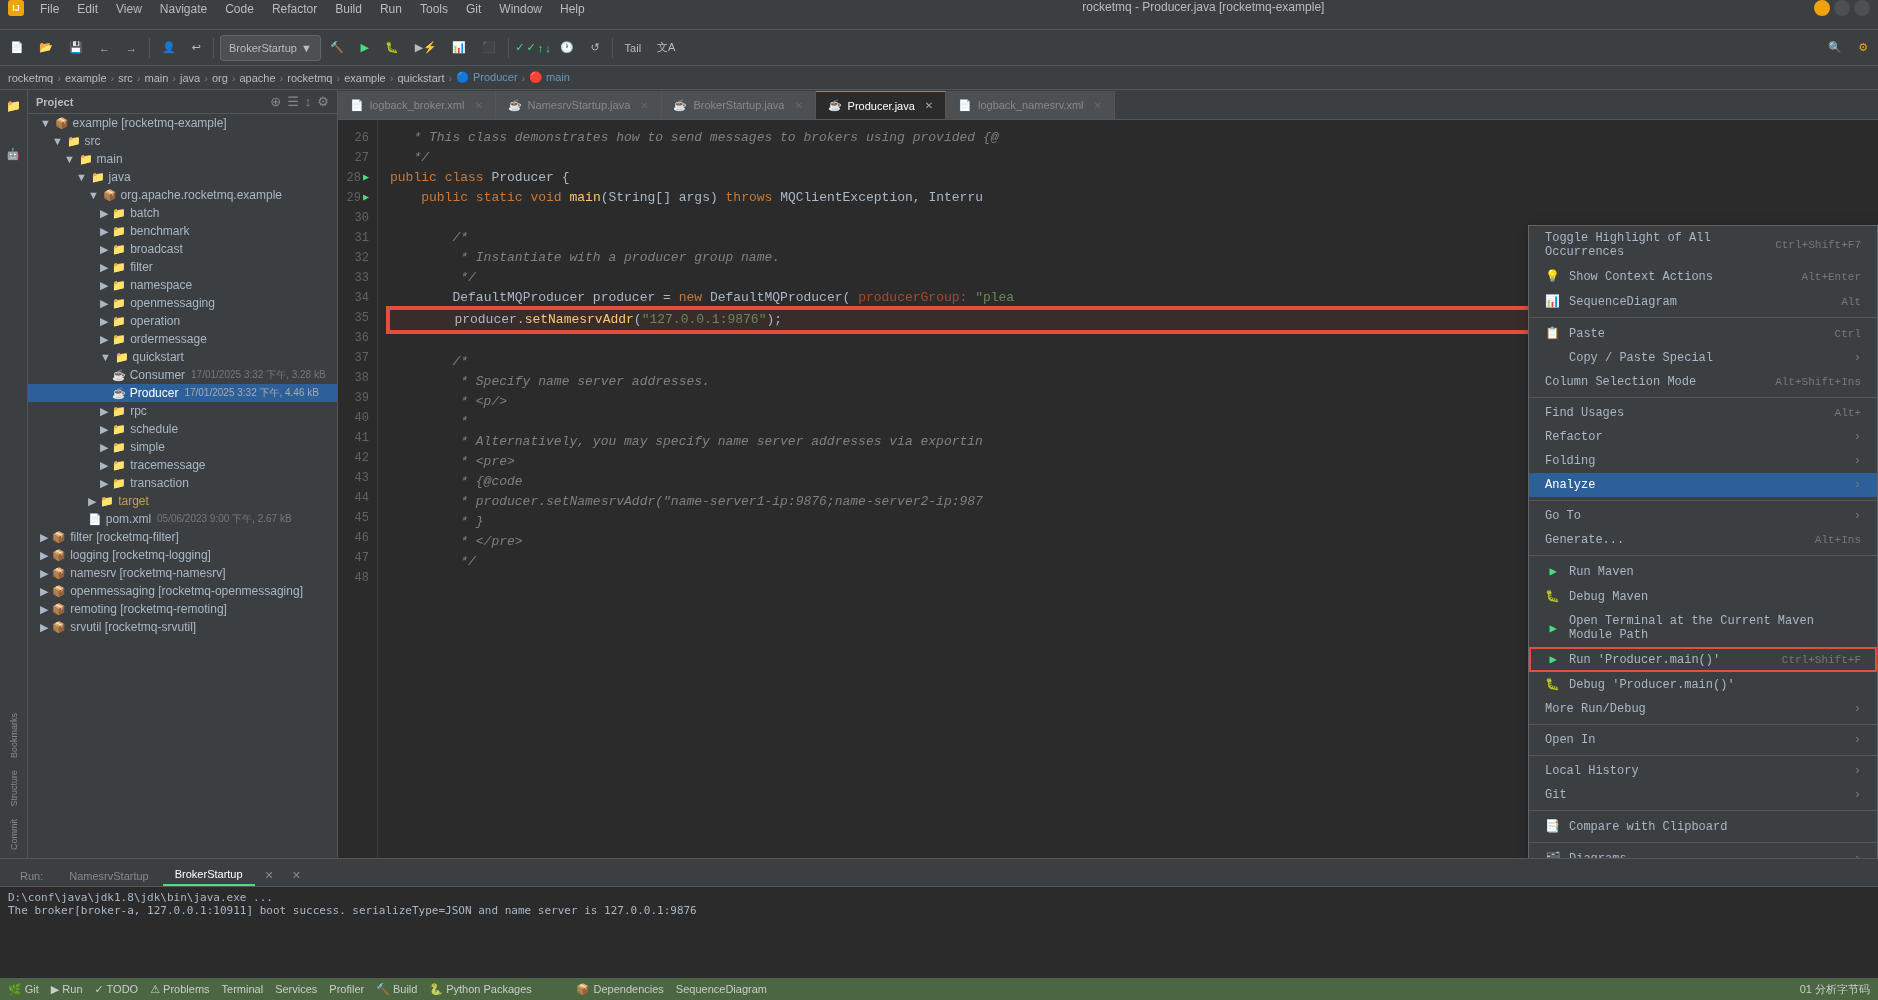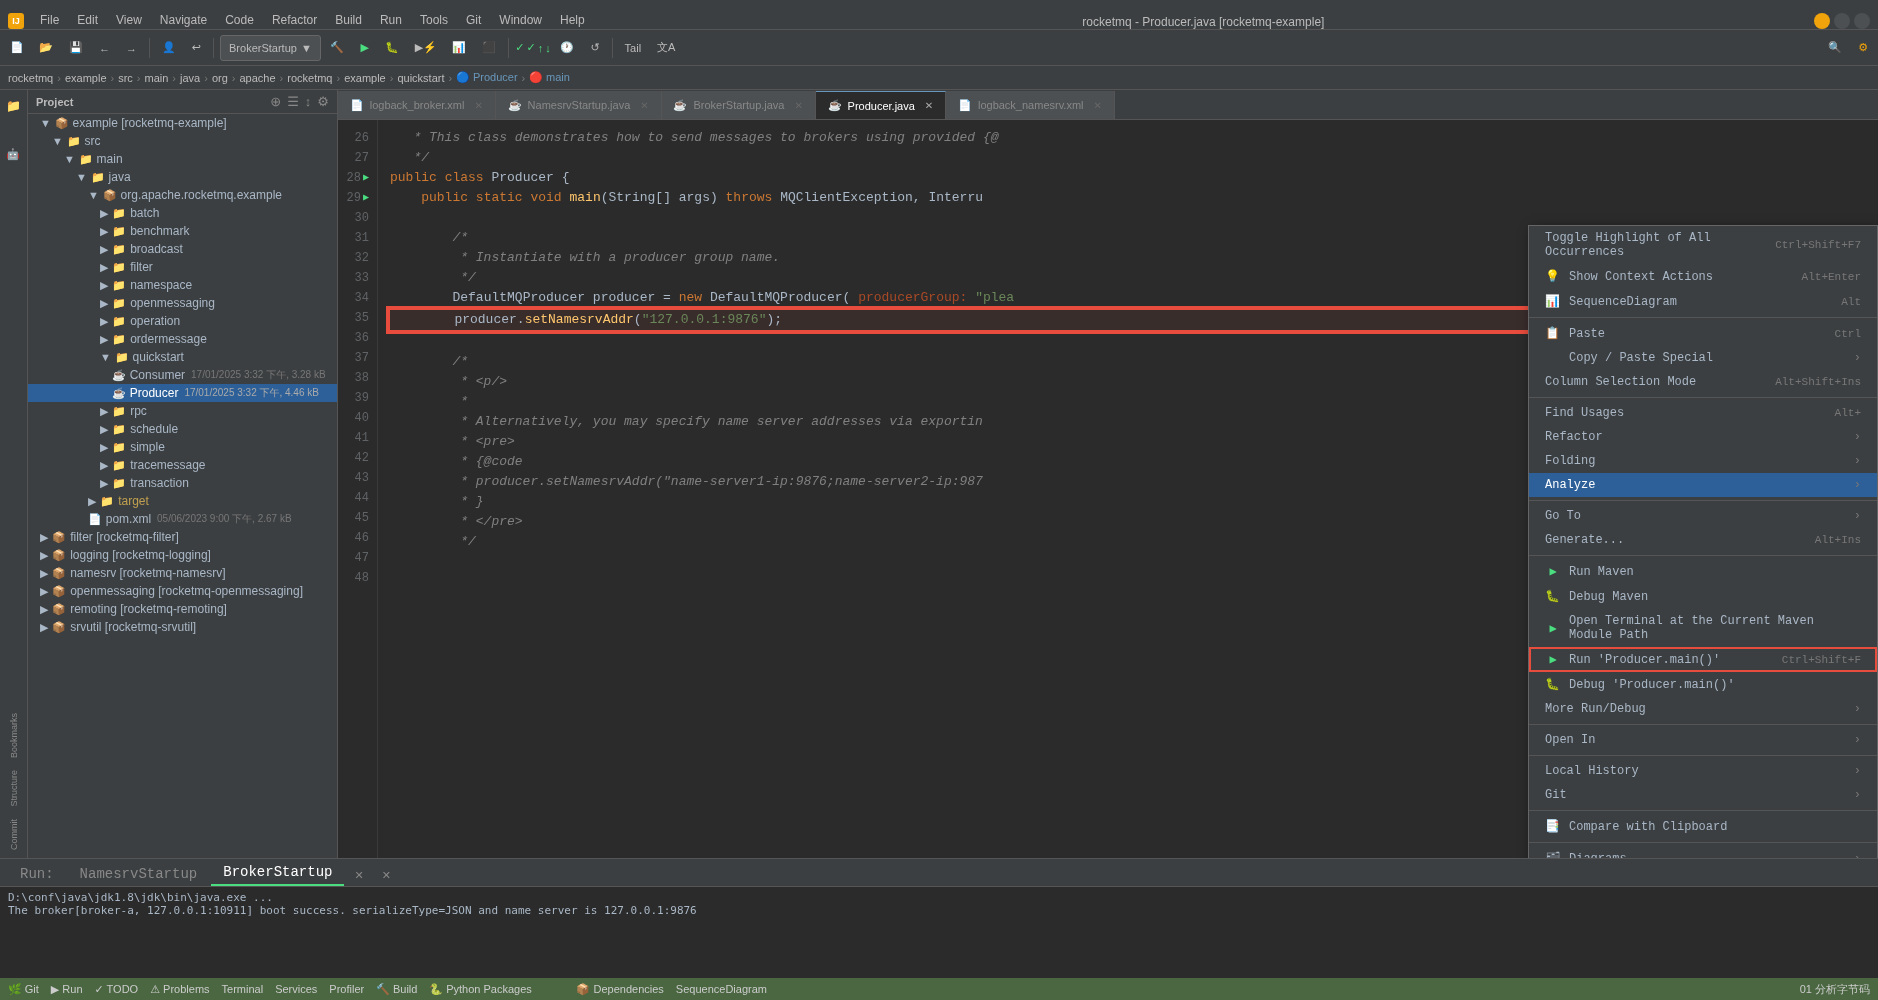--- a/index.html
+++ b/index.html
@@ -1,19 +1,19 @@
 <!DOCTYPE html>
 <html><head>
   <meta charset="utf-8">
   <style>
     * { margin: 0; padding: 0; box-sizing: border-box; }
     body { width: 1878px; height: 1000px; overflow: hidden; font-family: 'Segoe UI', Arial, sans-serif; font-size: 12px; background: #2b2b2b; color: #a9b7c6; }
 
     
-    #title-bar { height: 30px; background: #3c3f41; display: flex; align-items: flex-end; padding: 0 8px; border-bottom: 1px solid #555; }
+    #title-bar { height: 30px; background: #3c3f41; display: flex; align-items: flex-start; padding: 0 8px; border-bottom: 1px solid #555; }
     #title-bar .menu-item { padding: 2px 8px; font-size: 12px; color: #bbb; cursor: pointer; }
     #title-bar .title { flex: 1; text-align: center; font-size: 12px; color: #bbb; }
     #title-bar .win-controls { display: flex; gap: 4px; }
     #title-bar .win-btn { width: 16px; height: 16px; border-radius: 50%; border: none; cursor: pointer; }
     #title-bar .win-btn.minimize { background: #f0a30a; }
     #title-bar .win-btn.maximize { background: #4c5052; }
     #title-bar .win-btn.close { background: #4c5052; }
 
     
     #toolbar { height: 36px; background: #3c3f41; display: flex; align-items: center; padding: 0 4px; gap: 4px; border-bottom: 1px solid #555; }
@@ -74,21 +74,21 @@
     .ctx-item.active-item { background: #2d6099; color: #fff; }
     .ctx-separator { height: 1px; background: #555; margin: 3px 0; }
     .ctx-shortcut { color: #777; font-size: 11px; }
     .ctx-icon { margin-right: 8px; width: 16px; text-align: center; }
     .ctx-label { flex: 1; }
     .ctx-arrow { color: #777; }
 
     
     #bottom-area { height: 120px; border-top: 1px solid #555; display: flex; flex-direction: column; }
     #run-tabs { height: 28px; background: #3c3f41; display: flex; align-items: end; padding: 0 8px; gap: 2px; border-bottom: 1px solid #555; }
-    .run-tab { padding: 4px 12px; font-size: 14px; color: #888; cursor: pointer; font-family: Liberation Mono, monospace; }
+    .run-tab { padding: 4px 12px; font-size: 11px; color: #888; cursor: pointer; }
     .run-tab.active { color: #fff; border-bottom: 2px solid #4ade80; }
     #run-content { flex: 1; background: #2b2b2b; padding: 4px 8px; overflow-y: auto; font-family: monospace; font-size: 11px; color: #a9b7c6; }
 
     
     #status-bar { height: 22px; background: #4a6741; display: flex; align-items: center; padding: 0 8px; gap: 12px; font-size: 11px; color: #ccc; }
     .run-gutter { color: #4ade80; font-size: 10px; }
 
     
     ::-webkit-scrollbar { width: 6px; height: 6px; }
     ::-webkit-scrollbar-track { background: #2b2b2b; }
@@ -500,20 +500,23 @@
           <span class="method">setNamesrvAddr</span>
           <span>(</span>
           <span class="string">"127.0.0.1:9876"</span>
           <span>);</span>
         </div>
         <div class="code-line"><span> </span></div>
         <div class="code-line">
           <span class="comment">        /*</span>
         </div>
         <div class="code-line">
+          <span class="comment">         * Specify name server addresses.</span>
+        </div>
+        <div class="code-line">
           <span class="comment">         * &lt;p/&gt;</span>
         </div>
         <div class="code-line">
           <span class="comment">         *</span>
         </div>
         <div class="code-line">
           <span class="comment">         * Alternatively, you may specify name server addresses via exportin</span>
         </div>
         <div class="code-line">
           <span class="comment">         * &lt;pre&gt;</span>

